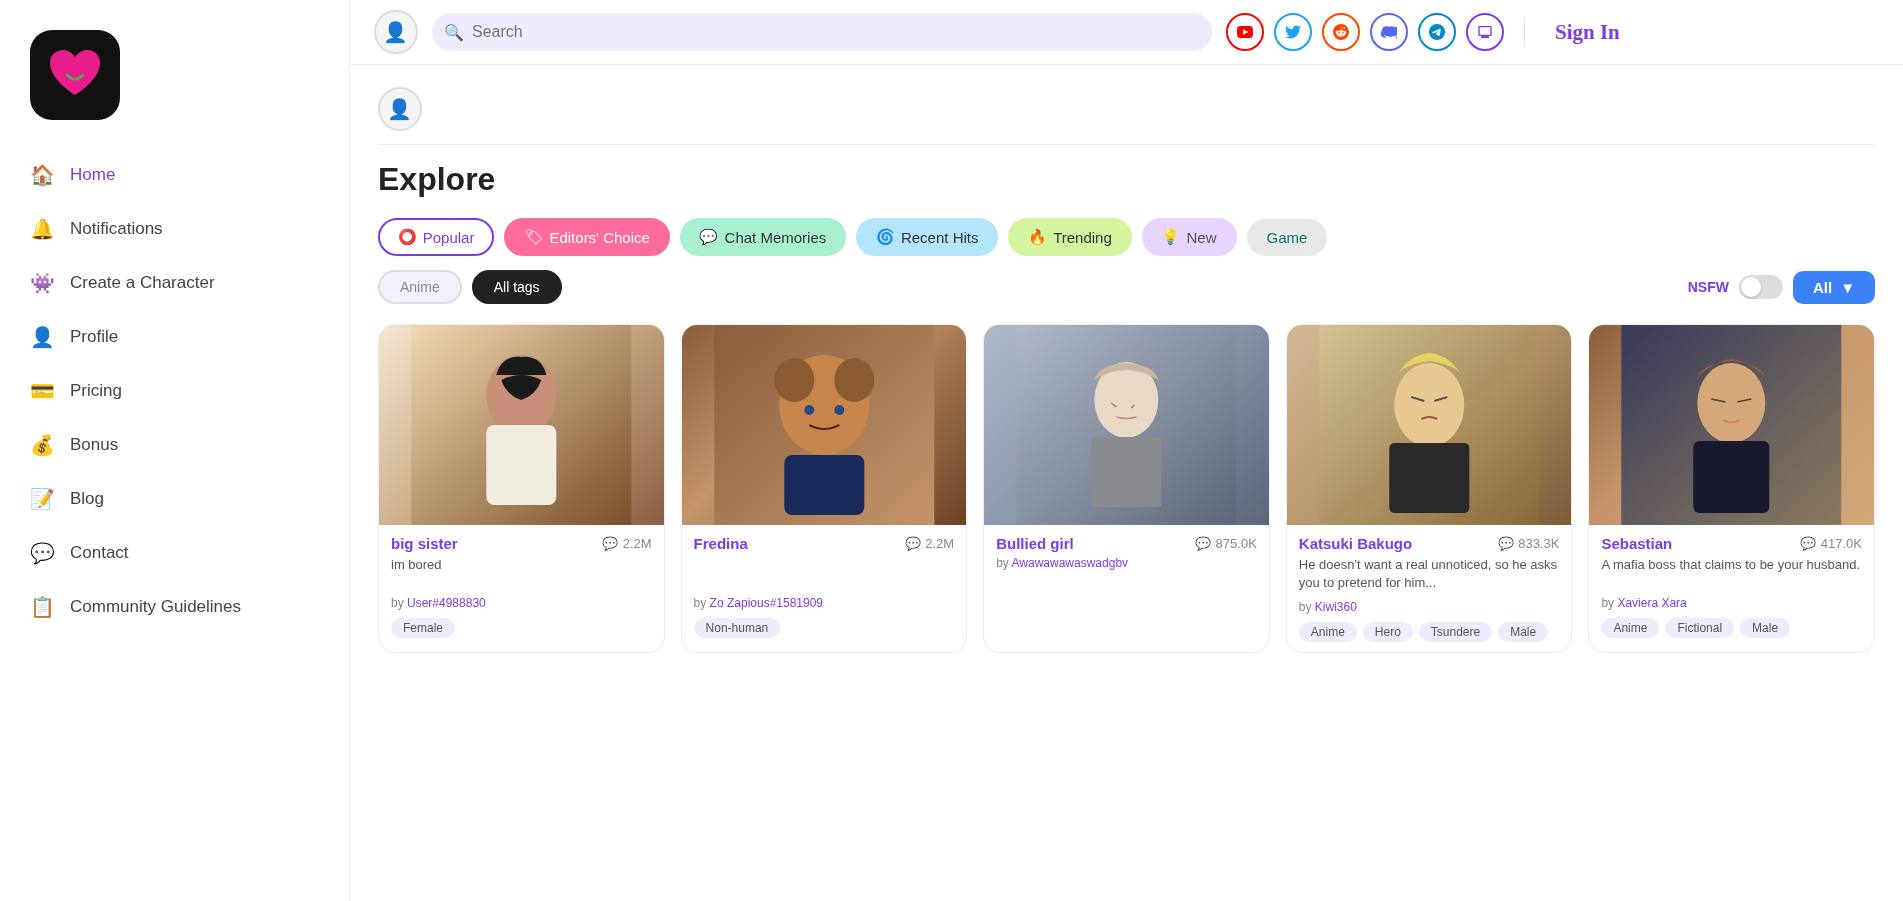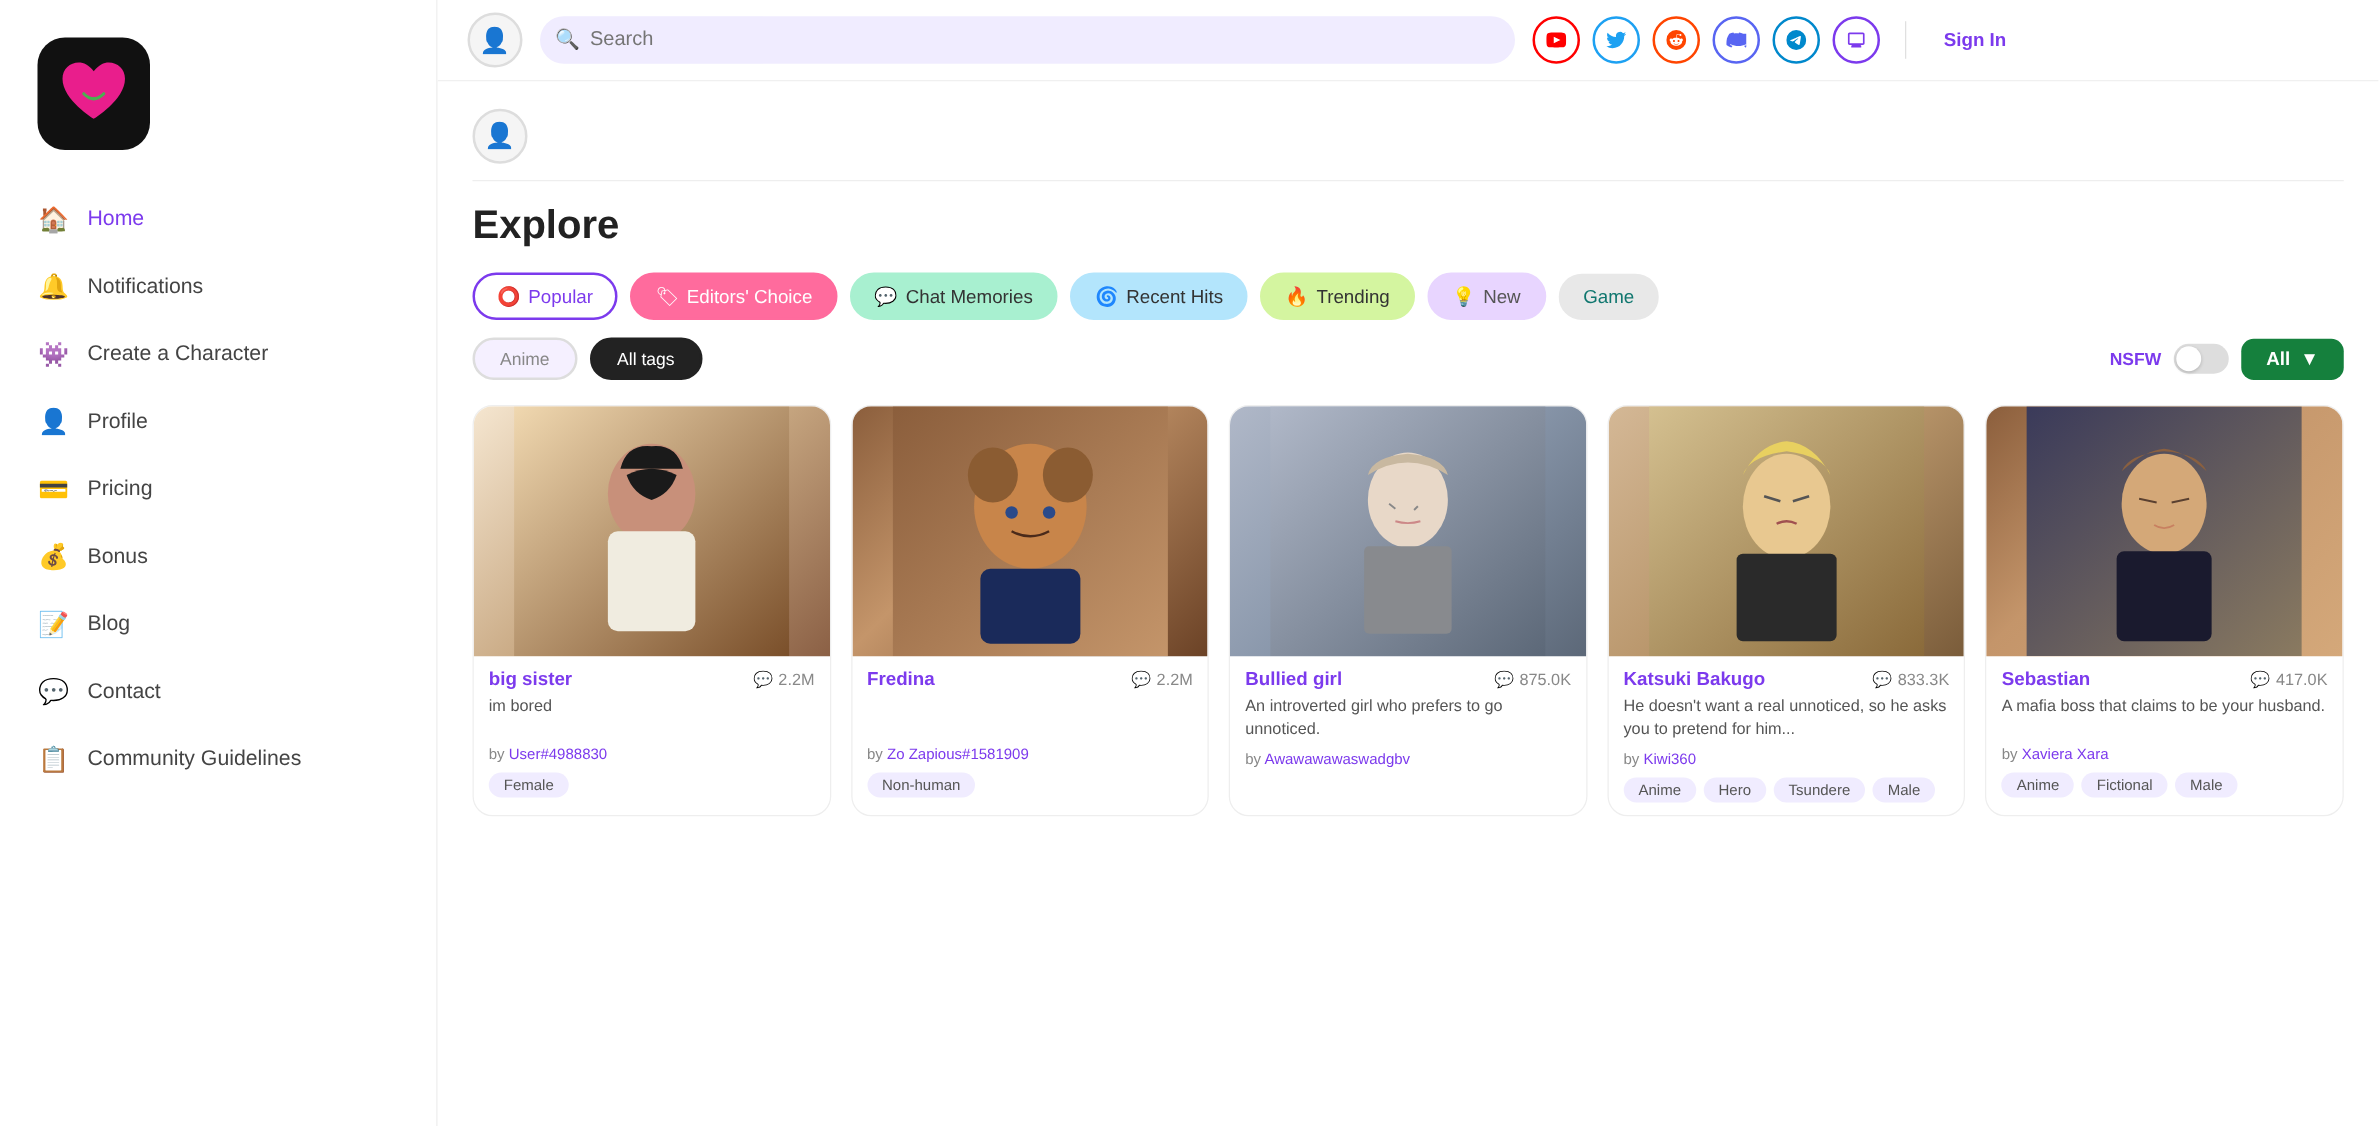--- a/index.html
+++ b/index.html
@@ -119,27 +119,28 @@
       background: #fff;
     }
     .social-btn.youtube { border-color: #ff0000; color: #ff0000; }
     .social-btn.twitter { border-color: #1da1f2; color: #1da1f2; }
     .social-btn.reddit { border-color: #ff4500; color: #ff4500; }
     .social-btn.discord { border-color: #5865f2; color: #5865f2; }
     .social-btn.telegram { border-color: #0088cc; color: #0088cc; }
     .social-btn.monitor { border-color: #7c3aed; color: #7c3aed; }
     .divider-v { width: 1px; height: 30px; background: #e0e0e0; margin: 0 6px; }
     .sign-in-btn {
-      font-size: 15px;
+      font-size: 21px;
       font-weight: 600;
       color: #7c3aed;
       cursor: pointer;
       background: none;
       border: none;
       padding: 6px 10px;
+      font-family: Liberation Serif, serif;
     }
 
     
     .profile-circle {
       width: 44px;
       height: 44px;
       border-radius: 50%;
       border: 2px solid #ddd;
       background: #f5f5f5;
       display: flex;
@@ -245,21 +246,21 @@
       top: 2px;
       left: 2px;
       transition: left 0.2s;
       box-shadow: 0 1px 3px rgba(0,0,0,0.2);
     }
     .all-dropdown {
       display: flex;
       align-items: center;
       gap: 8px;
       padding: 8px 20px;
-      background: #15803d;
+      background: #3b82f6;
       color: #fff;
       border-radius: 10px;
       font-size: 15px;
       font-weight: 600;
       cursor: pointer;
       text-align: center;
     }
 
     
     .cards-grid {
@@ -579,21 +580,20 @@
           </svg>
         </div>
         <div class="card-body">
           <div class="card-name-row">
             <span class="card-name">Bullied girl</span>
             <span class="card-chats">
               <span>💬</span>
               <span>875.0K</span>
             </span>
           </div>
-          <div class="card-desc">An introverted girl who prefers to go unnoticed.</div>
           <div class="card-author">by <a>Awawawawaswadgbv</a></div>
           <div class="card-tags"></div>
         </div>
       </div>
 
       <div class="card">
         <div class="card-img card-img-4">
           <svg width="100%" height="100%" viewBox="0 0 220 200" xmlns="http://www.w3.org/2000/svg">
             <defs>
                 <linearGradient id="g4" x1="0" y1="0" x2="1" y2="1">

